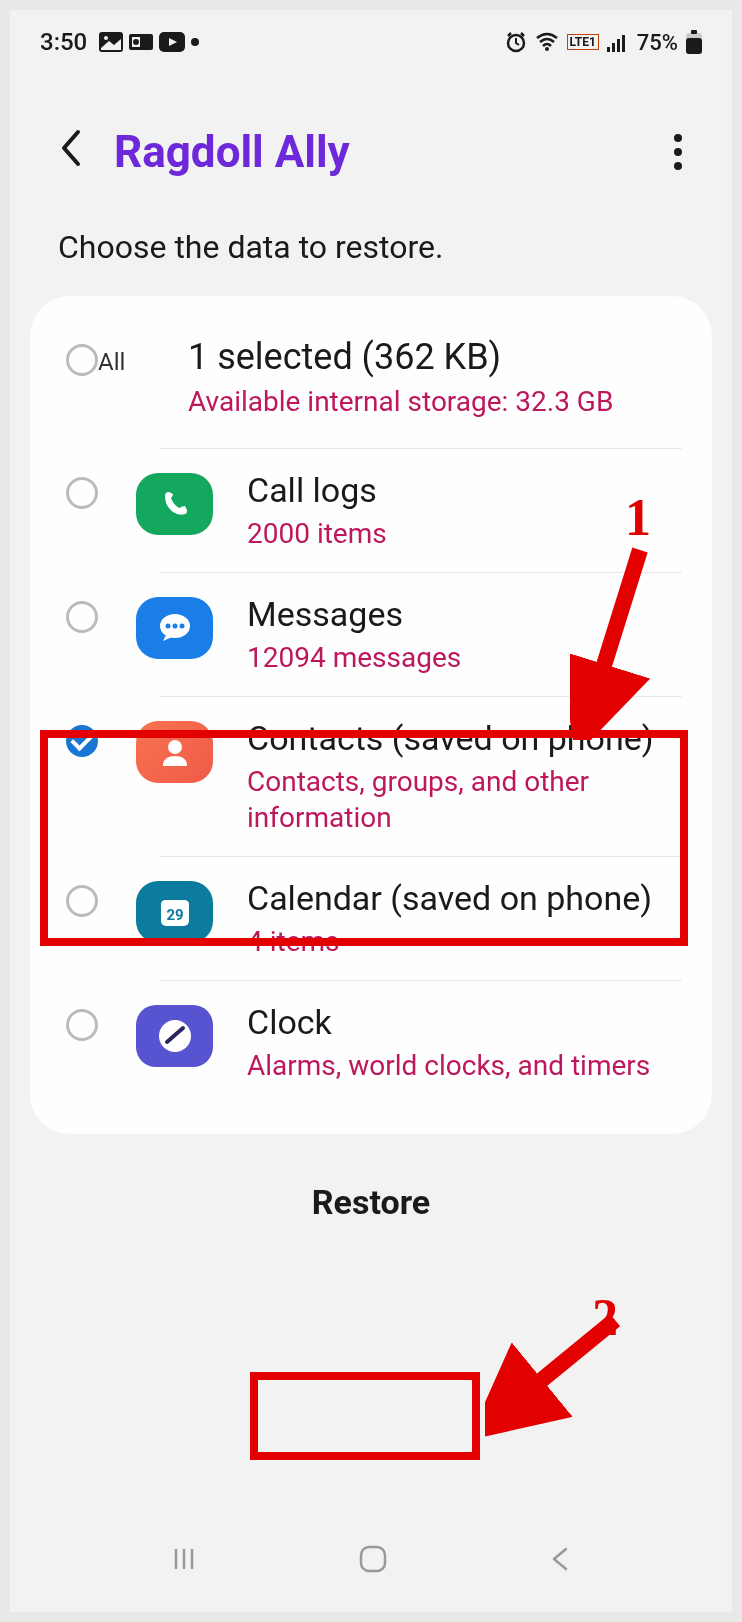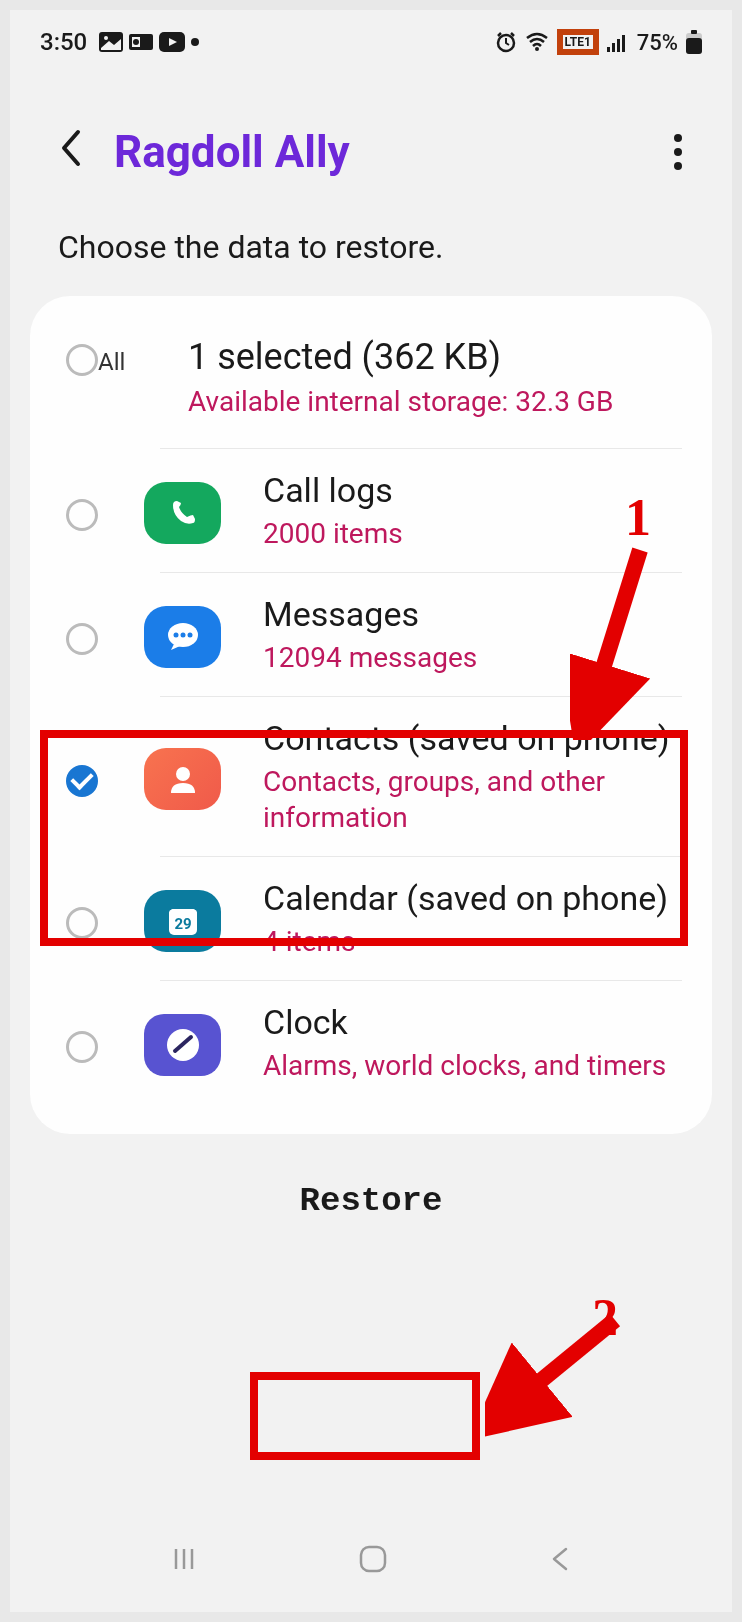--- a/index.html
+++ b/index.html
@@ -86,24 +86,23 @@
       color: #1a1a1a;
     }
     .card {
       background: #fefefe;
       margin: 0 20px;
       border-radius: 40px;
       padding: 30px 30px 30px 30px;
     }
     .row {
       display: flex;
-      align-items: center;
+      align-items: flex-start;
       padding: 20px 0;
       position: relative;
-      gap: 8px;
     }
     .row-border {
       border-bottom: 1px solid #e8e8e8;
       margin-left: 100px;
     }
     .radio {
       width: 32px;
       height: 32px;
       border: 3px solid #bbb;
       border-radius: 50%;
@@ -179,21 +178,20 @@
     .restore-btn {
       display: block;
       margin: 30px auto 0;
       font-size: 34px;
       font-weight: 700;
       color: #1a1a1a;
       background: transparent;
       border: none;
       padding: 18px 40px;
       cursor: pointer;
-      font-family: Liberation Mono, monospace;
     }
     .nav-bar {
       position: absolute;
       bottom: 10px;
       left: 0;
       right: 0;
       display: flex;
       justify-content: space-around;
       align-items: center;
       padding: 20px 80px;
@@ -279,21 +277,21 @@
         <circle cx="11" cy="12" r="8" fill="none" stroke="#1a1a1a" stroke-width="2.5"></circle>
         <path d="M11 7 L11 12 L14 14" stroke="#1a1a1a" stroke-width="2" fill="none"></path>
         <path d="M3 5 L6 2 M19 5 L16 2" stroke="#1a1a1a" stroke-width="2.5"></path>
       </svg>
     <svg width="24" height="20">
         <path d="M2 6 Q12 -2 22 6" stroke="#1a1a1a" stroke-width="2.5" fill="none"></path>
         <path d="M5 10 Q12 4 19 10" stroke="#1a1a1a" stroke-width="2.5" fill="none"></path>
         <path d="M8 14 Q12 10 16 14" stroke="#1a1a1a" stroke-width="2.5" fill="none"></path>
         <circle cx="12" cy="17" r="2" fill="#1a1a1a"></circle>
       </svg>
-    <span style="font-size:12px;line-height:1;font-weight:700;border:6px solid #c2410c;padding:1px 2px">LTE1</span>
+    <span style="font-size:12px;line-height:1;font-weight:700;border:1px solid #c2410c;padding:1px 2px">LTE1</span>
     <svg width="22" height="20">
         <rect x="0" y="15" width="3" height="5" fill="#1a1a1a"></rect>
         <rect x="5" y="11" width="3" height="9" fill="#1a1a1a"></rect>
         <rect x="10" y="7" width="3" height="13" fill="#1a1a1a"></rect>
         <rect x="15" y="3" width="3" height="17" fill="#1a1a1a"></rect>
       </svg>
     <span>75%</span>
     <svg width="16" height="24">
         <rect x="0" y="3" width="16" height="21" rx="3" fill="#ccc"></rect>
         <rect x="0" y="8" width="16" height="16" rx="3" fill="#1a1a1a"></rect>

